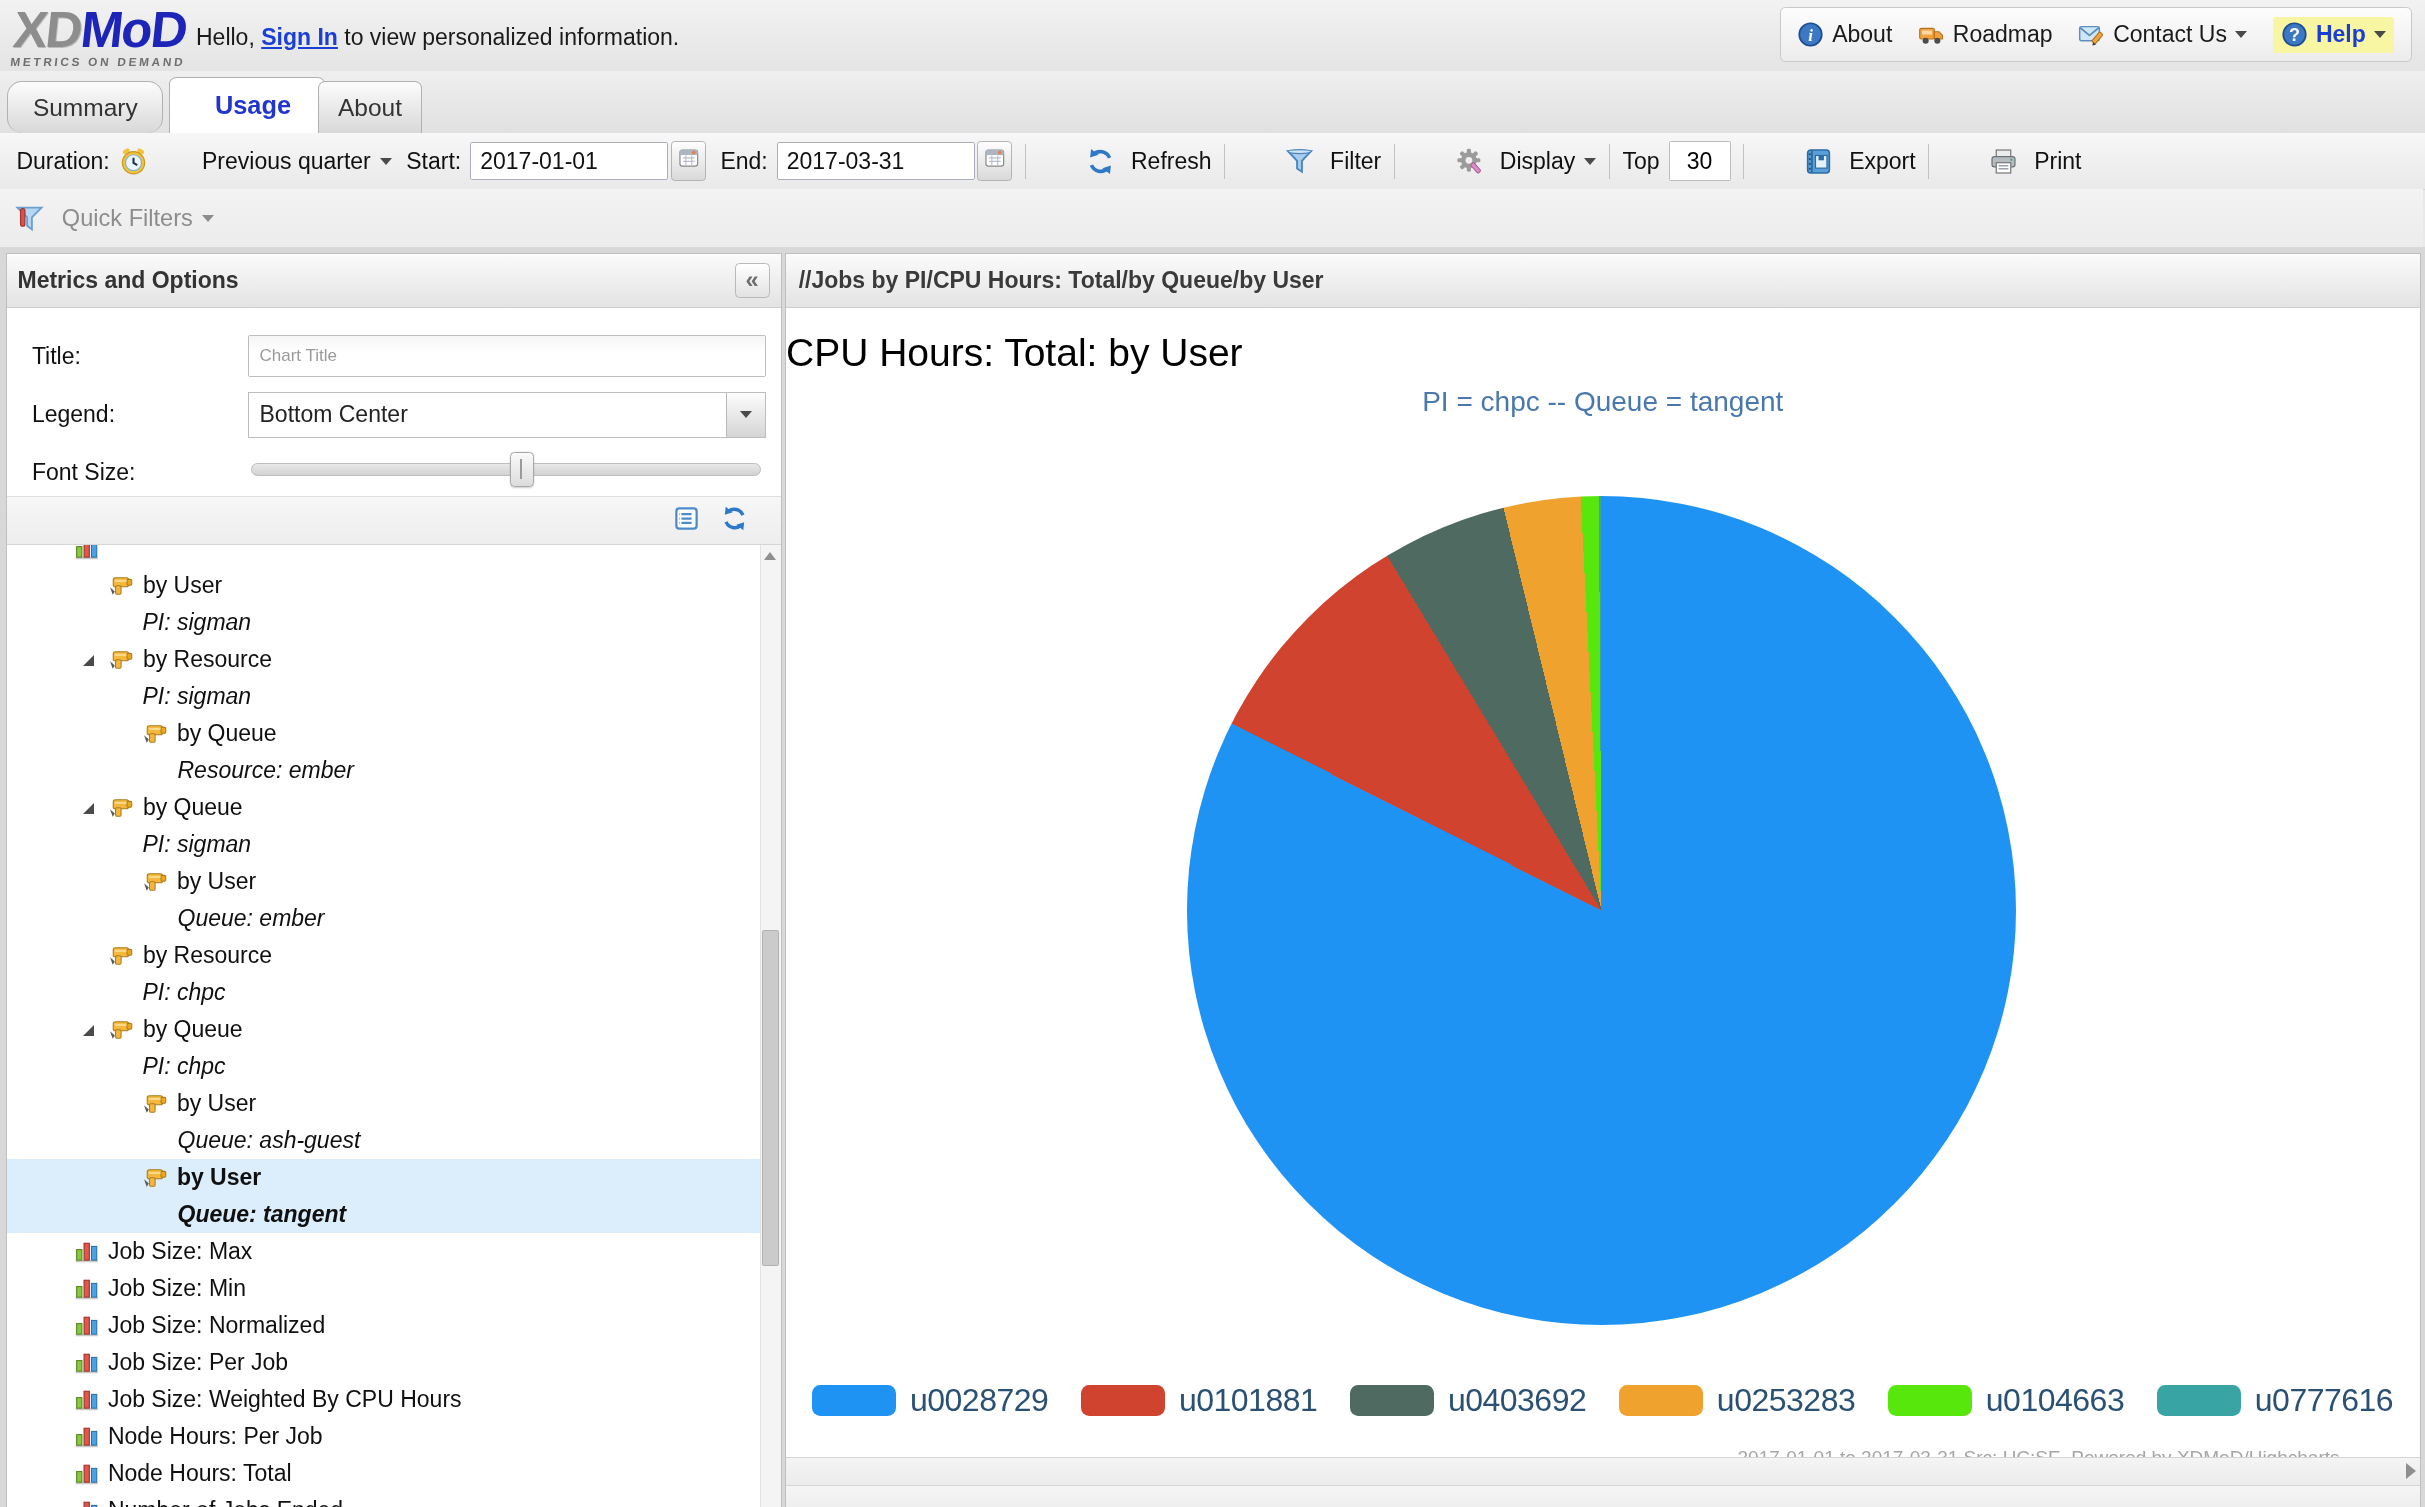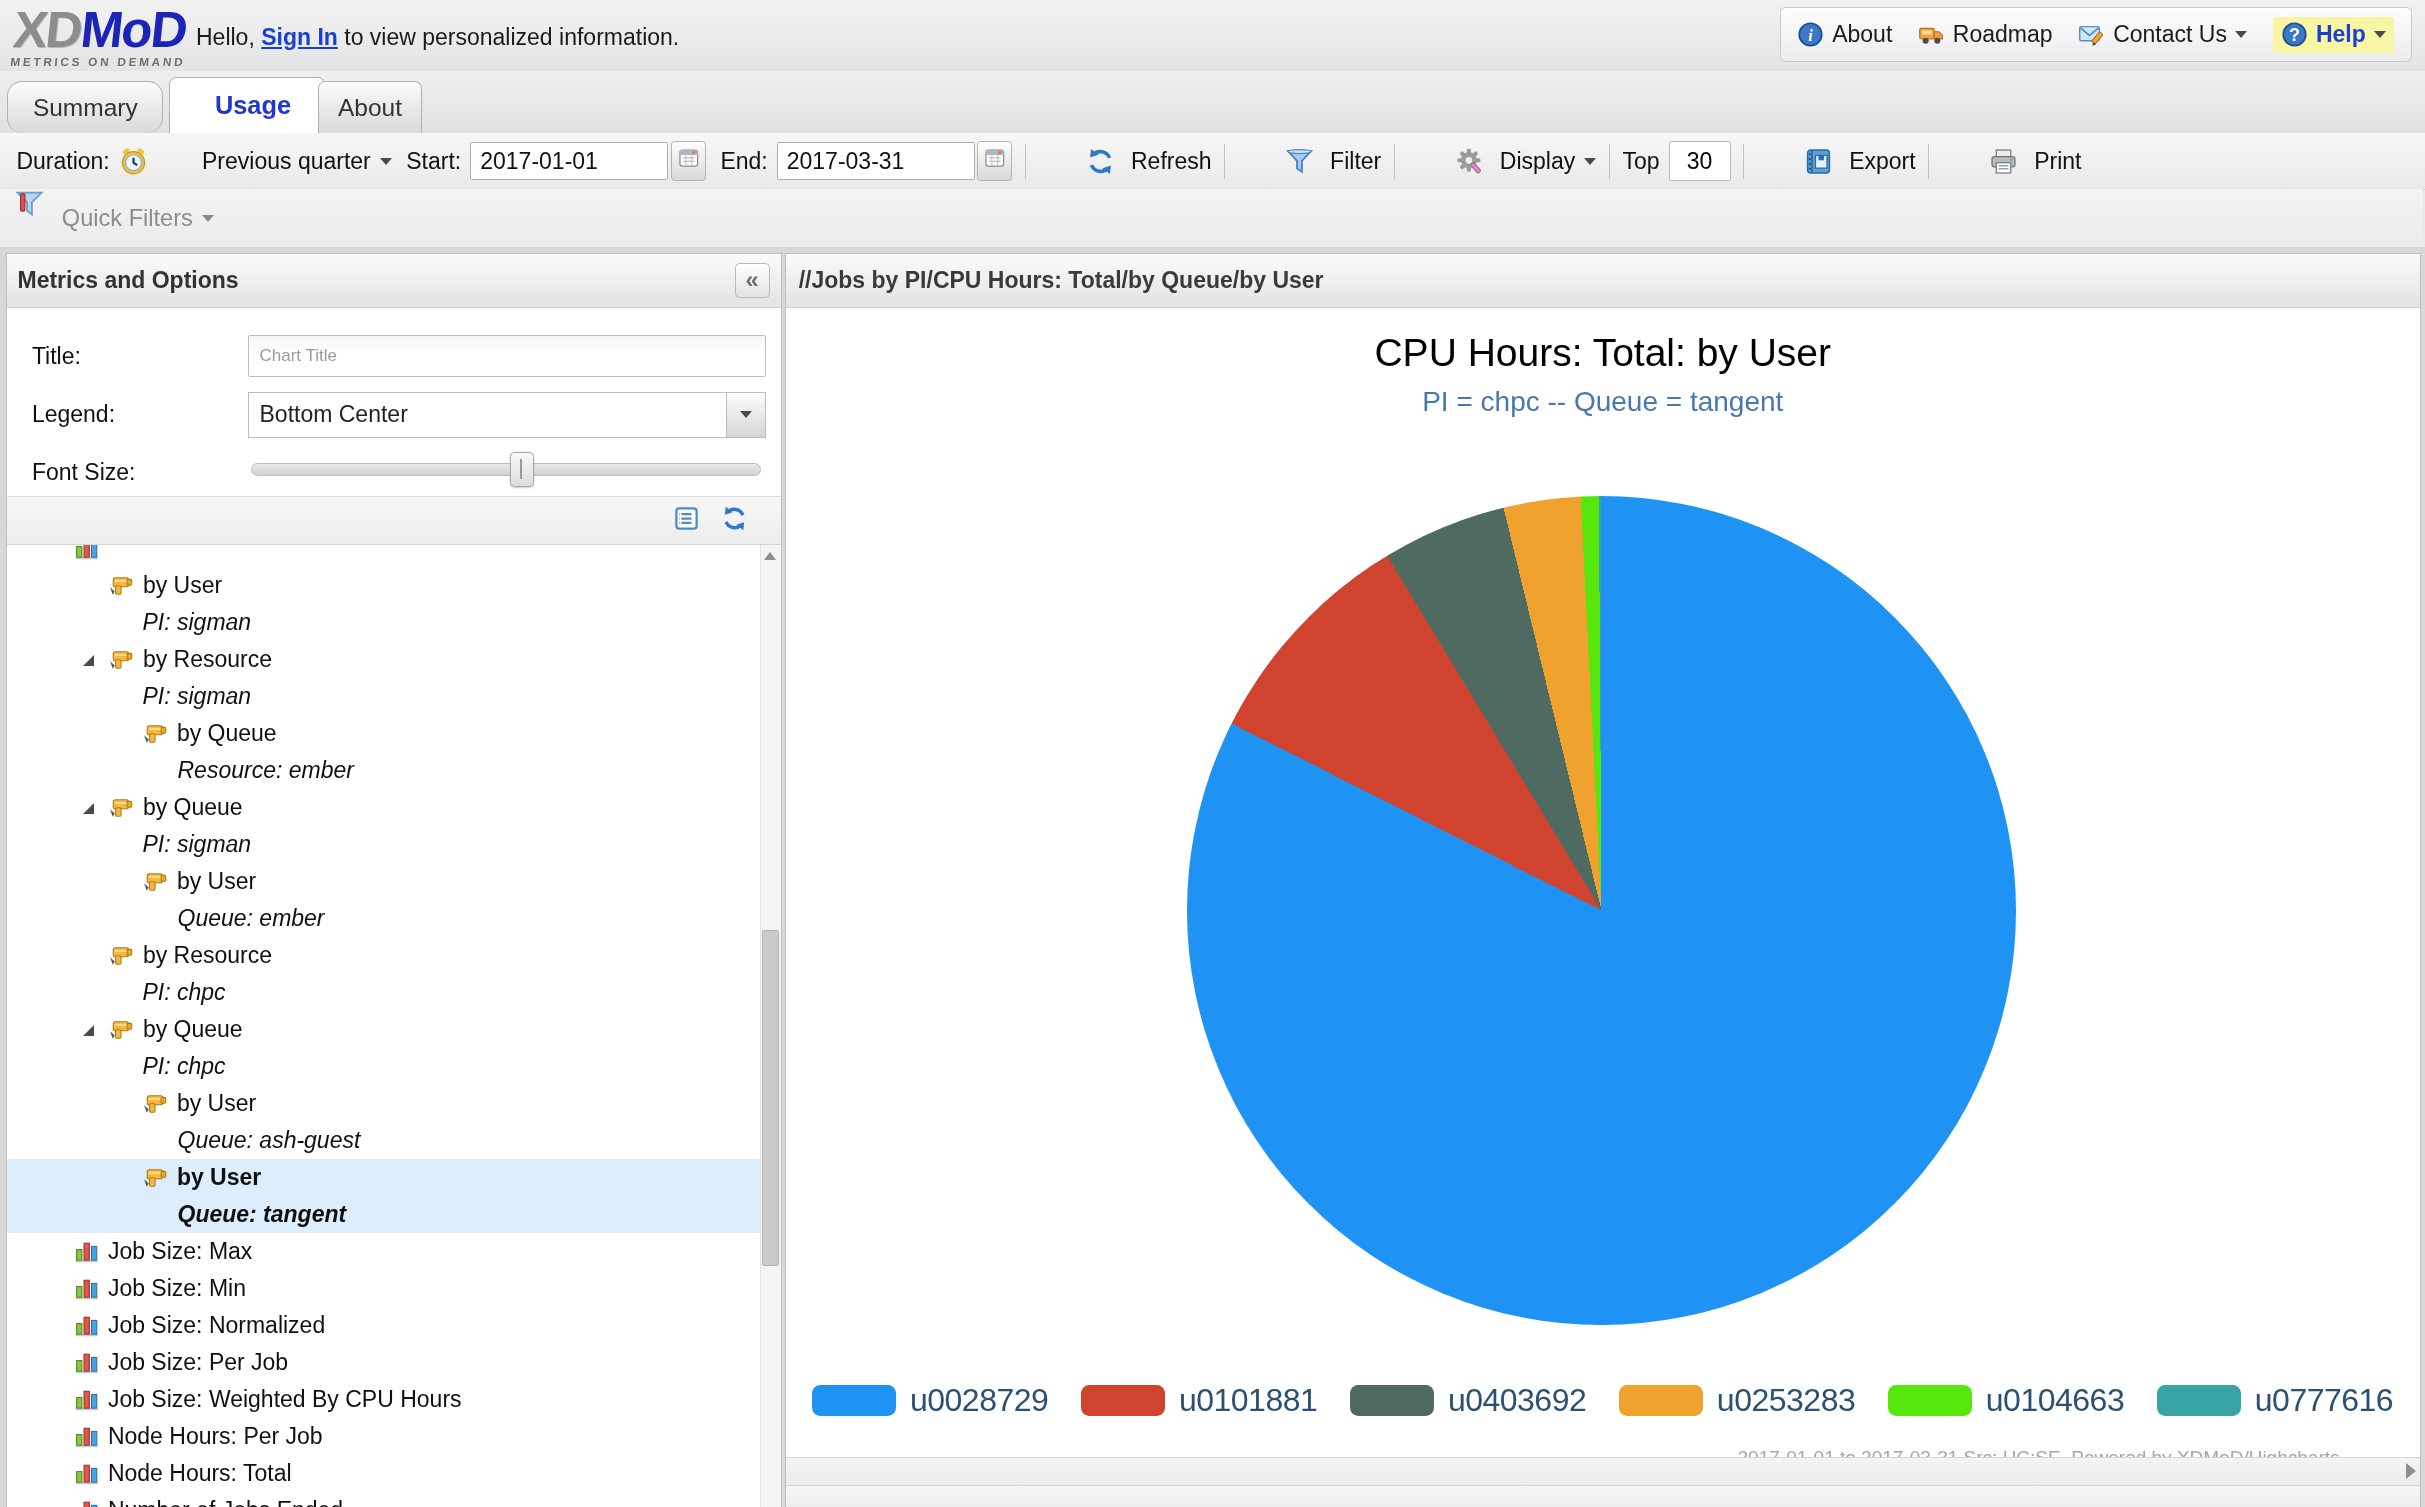--- a/index.html
+++ b/index.html
@@ -47,21 +47,21 @@
   .tb-sep{width:0.9px;height:35px;background:#c2c2c2;margin:0 12.7px;flex:0 0 auto;}
   .tb-btn{display:flex;align-items:center;gap:9px;font-size:23px;margin-left:47px;}
   .icon28{width:29px;height:29px;flex:0 0 auto;display:inline-block;margin-right:7.3px;}
   .date-input{width:178px;height:36px;font-size:23px;padding:0 9px;border:0.9px solid #a9adbd;
               border-radius:1.8px;color:#111;}
   .trigger-btn{width:35px;height:40px;margin-left:2.7px;border:0.9px solid #b3b3b3;border-radius:3.6px;
                background:linear-gradient(#fefefe,#d9d9d9);display:flex;align-items:center;justify-content:center;}
   .top-input{width:56px;height:36px;font-size:23px;text-align:center;border:0.9px solid #bcbcbc;border-radius:1.8px;}
 
   
-  .quickfilters{position:absolute;top:189px;left:0;right:3px;height:58px;display:flex;
+  .quickfilters{position:absolute;top:189px;left:0;right:3px;height:58px;display:flex;align-items:center;
                 gap:11px;padding-left:14.5px;background:linear-gradient(#f3f3f3,#ececec);
                 border-bottom:0.9px solid #cfcfcf;color:#8d8d8d;font-size:23.6px;}
   .qf-caret{border-top-color:#8d8d8d;}
 
   
   .content{position:absolute;top:247px;left:0;right:0;bottom:0;background:#d8d8d8;}
 
   
   .sidebar{position:absolute;left:5.5px;top:5.5px;width:774px;bottom:-11px;background:#fff;
            border:0.9px solid #bfbfbf;display:flex;flex-direction:column;}
@@ -109,21 +109,21 @@
   .scroll-thumb{position:absolute;top:385px;height:334px;left:1.8px;right:1.8px;background:#cbcbcb;
                 border:0.9px solid #b2b2b2;border-radius:1.8px;}
 
   
   .main{position:absolute;left:785px;top:5.5px;right:5.5px;bottom:-11px;background:#fff;
         border:0.9px solid #bfbfbf;display:flex;flex-direction:column;}
   .main-hd{height:53px;flex:0 0 auto;background:linear-gradient(#fbfbfb,#e3e3e3);
            border-bottom:0.9px solid #cfcfcf;display:flex;align-items:center;padding:0 12.7px;
            font-weight:bold;font-size:23px;color:#3a3a3a;}
   .chart-area{position:relative;height:1149px;flex:0 0 auto;background:#fff;overflow:hidden;}
-  .chart-title{position:absolute;top:23.6px;left:0;right:0;text-align:center;font-size:39px;color:#000;}
+  .chart-title{position:absolute;top:23.6px;left:0;right:0;text-align:left;font-size:39px;color:#000;}
   .chart-subtitle{position:absolute;top:78px;left:0;right:0;text-align:center;font-size:28px;color:#4878ad;}
   .pie{position:absolute;left:401px;top:188px;width:829px;height:829px;border-radius:50%;}
   .legend{position:absolute;top:1074px;left:0;right:0;display:flex;justify-content:center;
           align-items:center;gap:33px;}
   .legend-item{display:flex;align-items:center;gap:13.6px;cursor:pointer;}
   .swatch{width:84px;height:31px;border-radius:8.2px;}
   .legend-lbl{font-size:32px;color:#2a5173;letter-spacing:-0.5px;}
   .caption{position:absolute;top:1139px;right:80px;font-size:19px;color:#a5a5a5;}
   .hscroll{height:27px;flex:0 0 auto;position:relative;background:linear-gradient(#f4f4f4,#ececec);
            border-top:0.9px solid #d5d5d5;border-bottom:0.9px solid #d5d5d5;}

